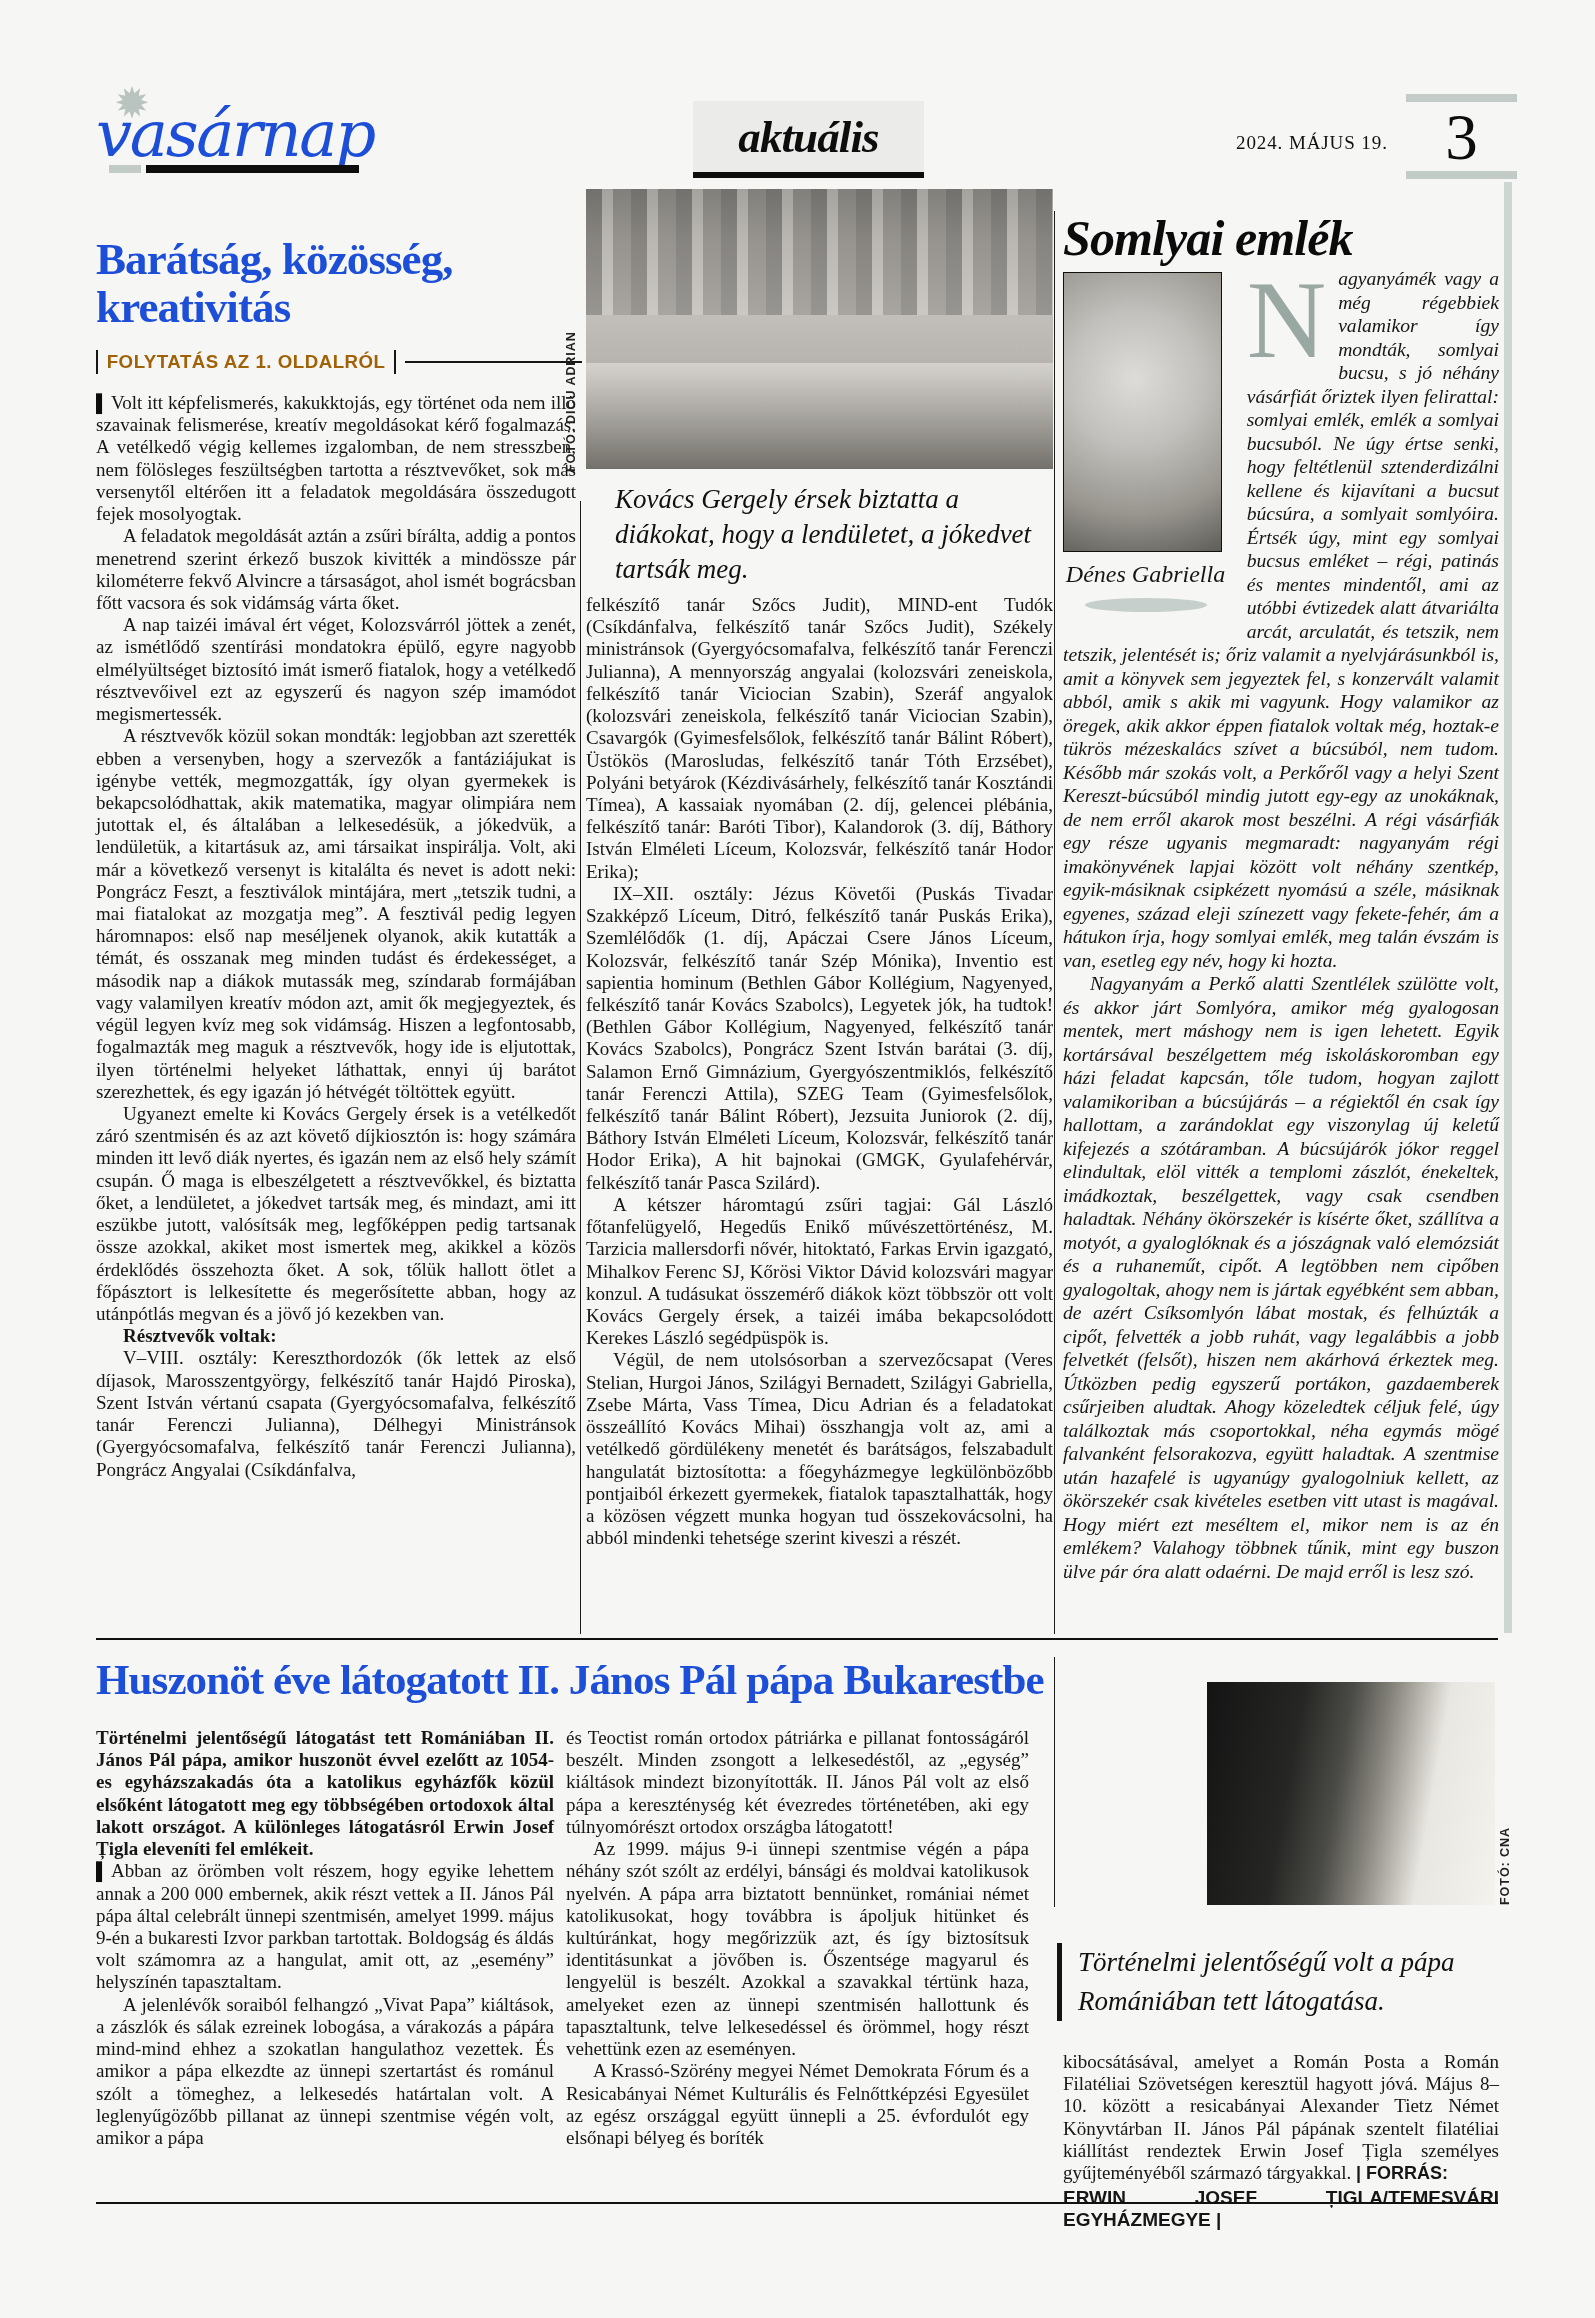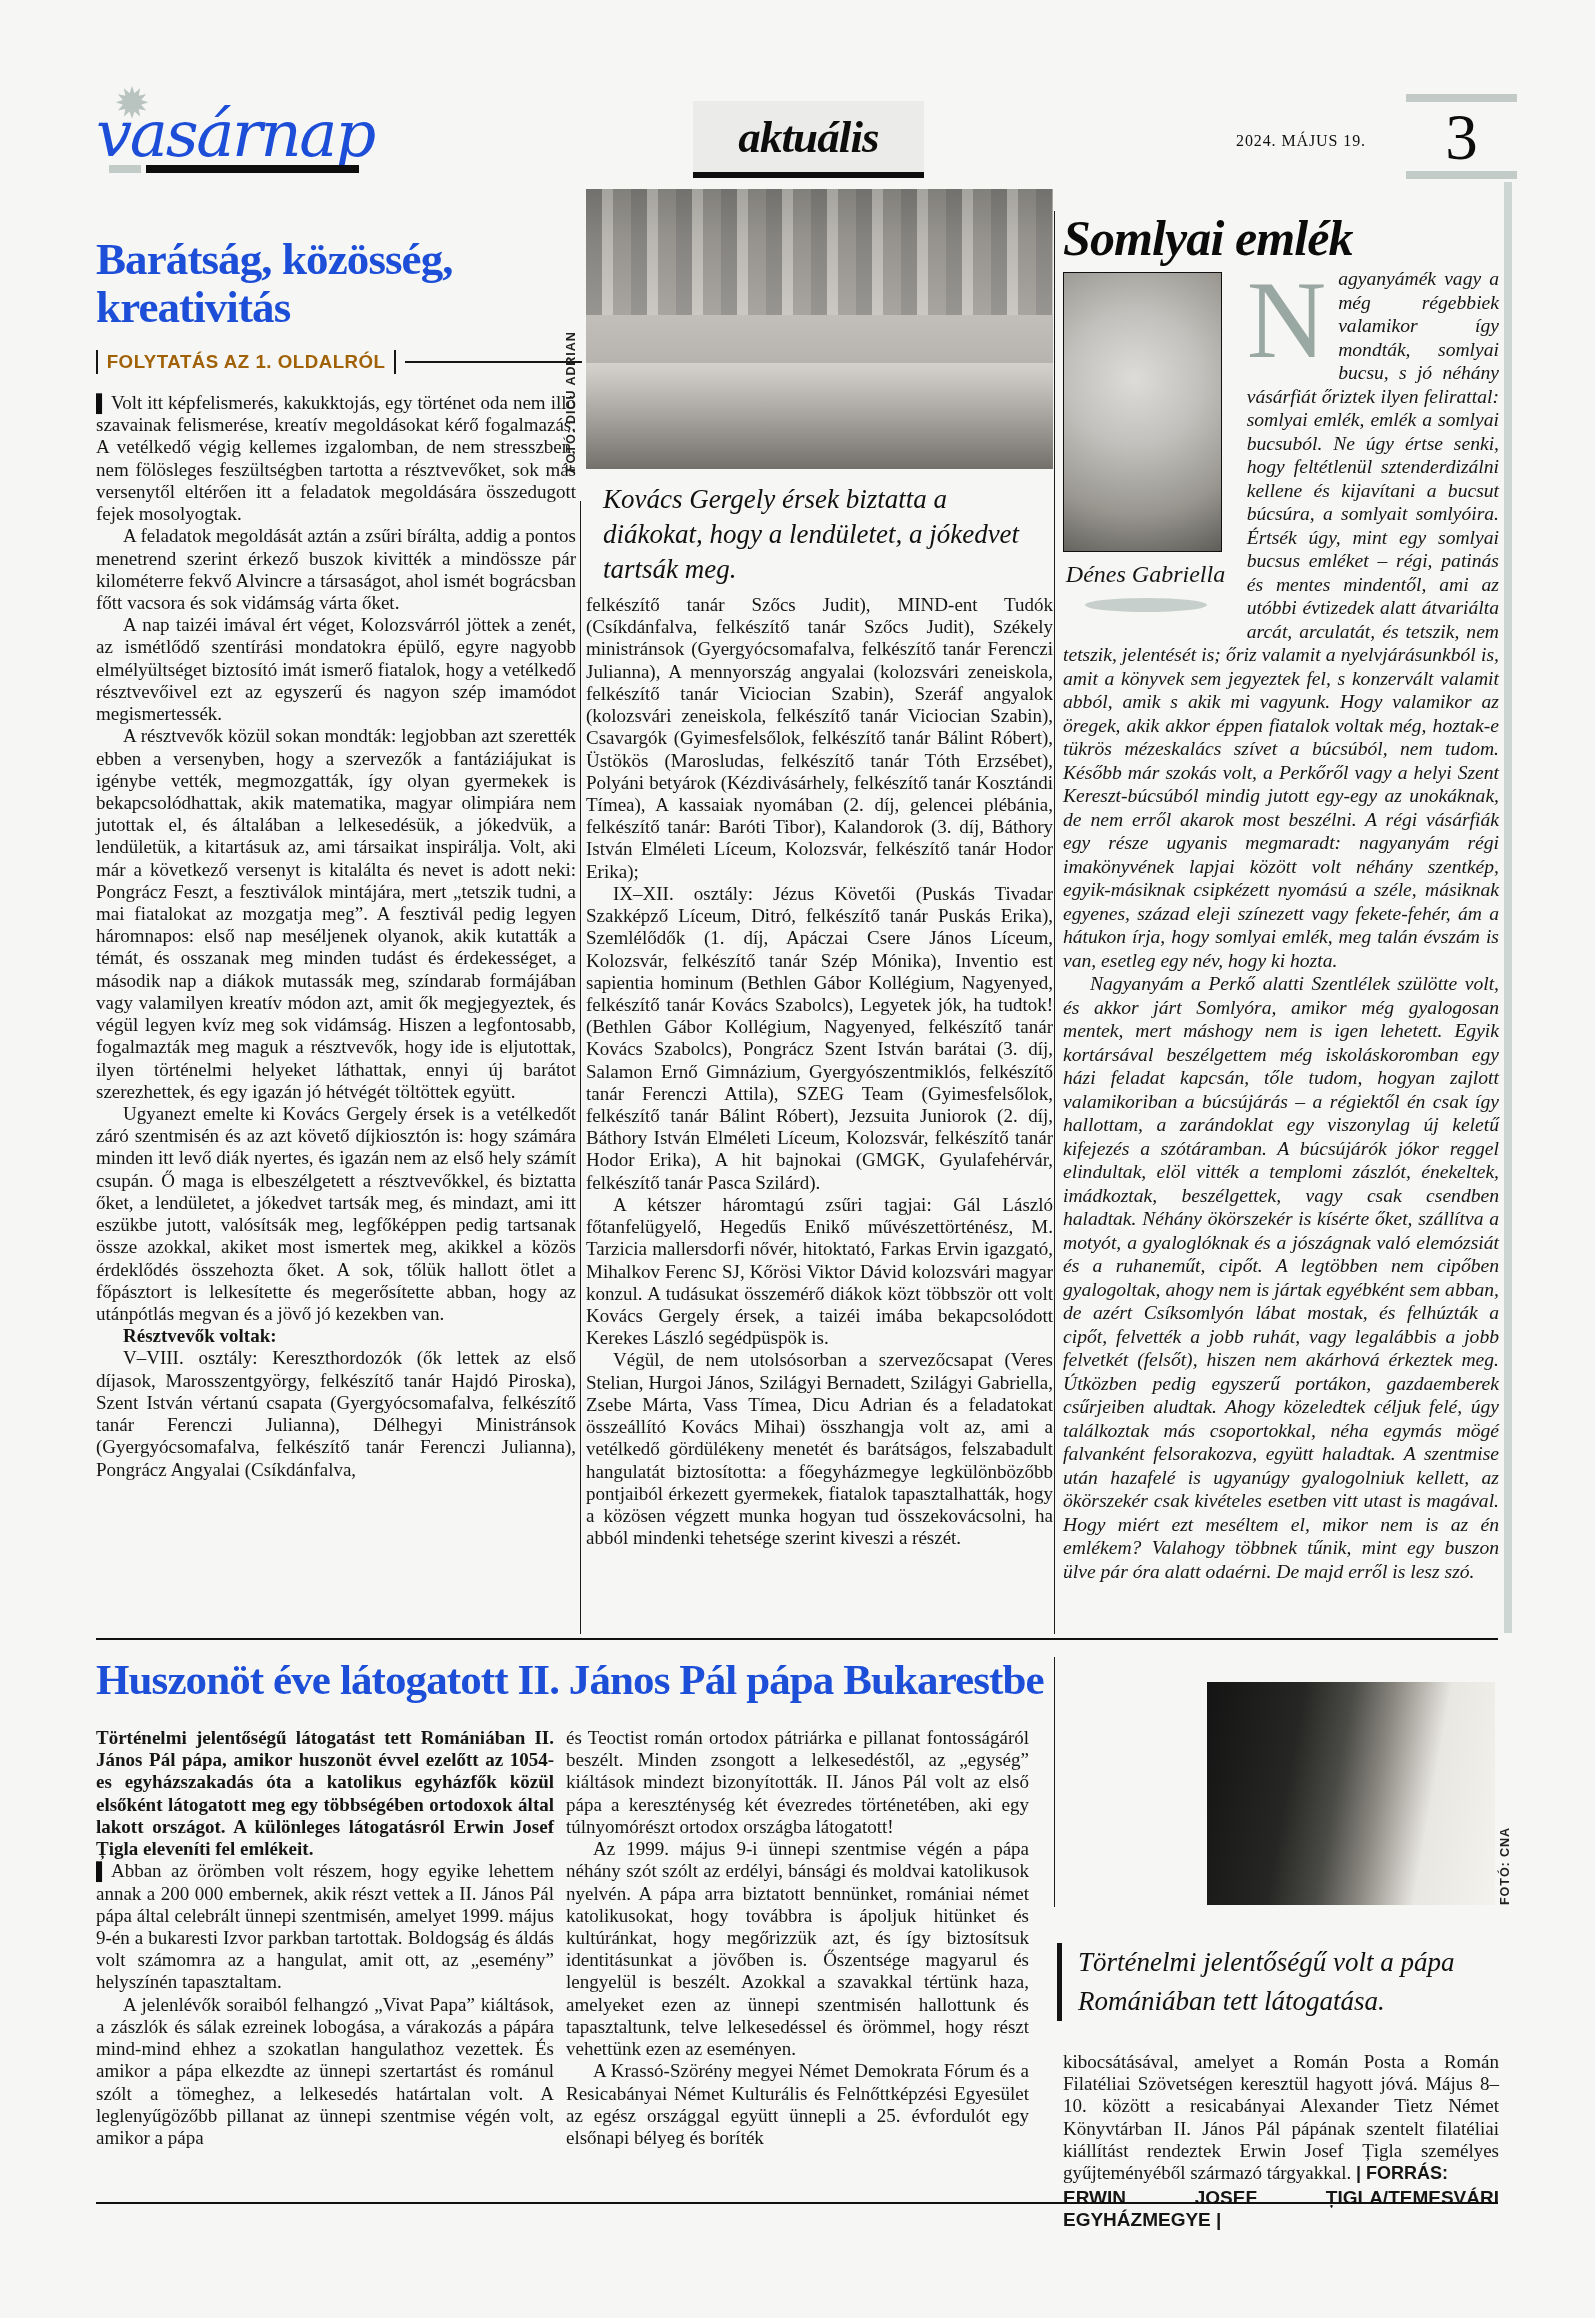--- a/index.html
+++ b/index.html
@@ -9,21 +9,21 @@
 
   
   .logo-text{font-family:"DejaVu Serif",serif;font-style:italic;font-size:64px;
              letter-spacing:-2.3px;color:#1d4ed8;line-height:1;}
   .logo-star{font-size:43px;color:#b9c3c0;line-height:1;}
   .logo-bar-gray{background:#c3cbc8;height:7.5px;}
   .logo-bar-black{background:#0e0e0e;height:7.5px;}
   .aktualis-box{background:#ebebe9;border-bottom:6.5px solid #0e0e0e;
                 display:flex;align-items:center;justify-content:center;}
   .aktualis-text{font-style:italic;font-weight:700;font-size:45px;letter-spacing:-0.9px;color:#0d0d0d;}
-  .date-text{font-size:16px;letter-spacing:0.9px;color:#111;white-space:nowrap;}
+  .date-text{font-size:19px;letter-spacing:0.9px;color:#111;white-space:nowrap;}
   .pagenum-wrap{display:flex;flex-direction:column;align-items:center;}
   .pagenum-bar{background:#c3cbc8;height:8px;width:111px;}
   .pagenum{font-size:65px;line-height:1;color:#0d0d0d;padding:2.8px 0 0.9px 0;}
 
   
   .vdiv{background:#1c1c1c;width:1.4px;}
   .hrule{background:#111;}
   .edgebar{background:#ced6d3;width:8px;}
 
   
@@ -40,21 +40,21 @@
   .body-col p.boldp{font-weight:700;}
   .pmark{color:#0d0d0d;font-size:0.9em;letter-spacing:2.8px;}
 
   
   .photo-main{background:
       linear-gradient(180deg,#8f8d89 0%,#aaa7a2 18%,#c2bfba 45%,#b5b2ad 65%,#8a8781 86%,#6f6c67 100%);}
   .photo-main .shelves{position:absolute;inset:0 0 55% 0;
       background:repeating-linear-gradient(90deg,rgba(40,40,40,.28) 0 16px,rgba(230,228,222,.25) 16px 27px,rgba(90,88,84,.25) 27px 45px);}
   .photo-main .tables{position:absolute;inset:62% 0 0 0;
       background:linear-gradient(180deg,rgba(235,233,228,.55),rgba(120,118,112,.4));}
-  .caption{font-style:italic;font-size:27px;line-height:1.3;color:#111;}
+  .caption{font-style:italic;font-size:27px;line-height:1.3;color:#111;margin-left:12px;}
   .vcredit{writing-mode:vertical-rl;transform:rotate(180deg);
            font-family:"Liberation Sans",sans-serif;font-weight:700;font-size:12.6px;
            letter-spacing:0.9px;color:#222;white-space:nowrap;}
 
   
   .r-body{font-size:19.6px;line-height:1.2;}
   .r-body p{margin:0;font-style:italic;text-align:justify;}
   .r-body p.indent{text-indent:27px;}
   .rfloat{float:left;width:165px;margin:4.7px 18.7px 7.5px 0;}
   .portrait-photo{width:159px;height:280px;border:1.9px solid #101010;box-sizing:border-box;

